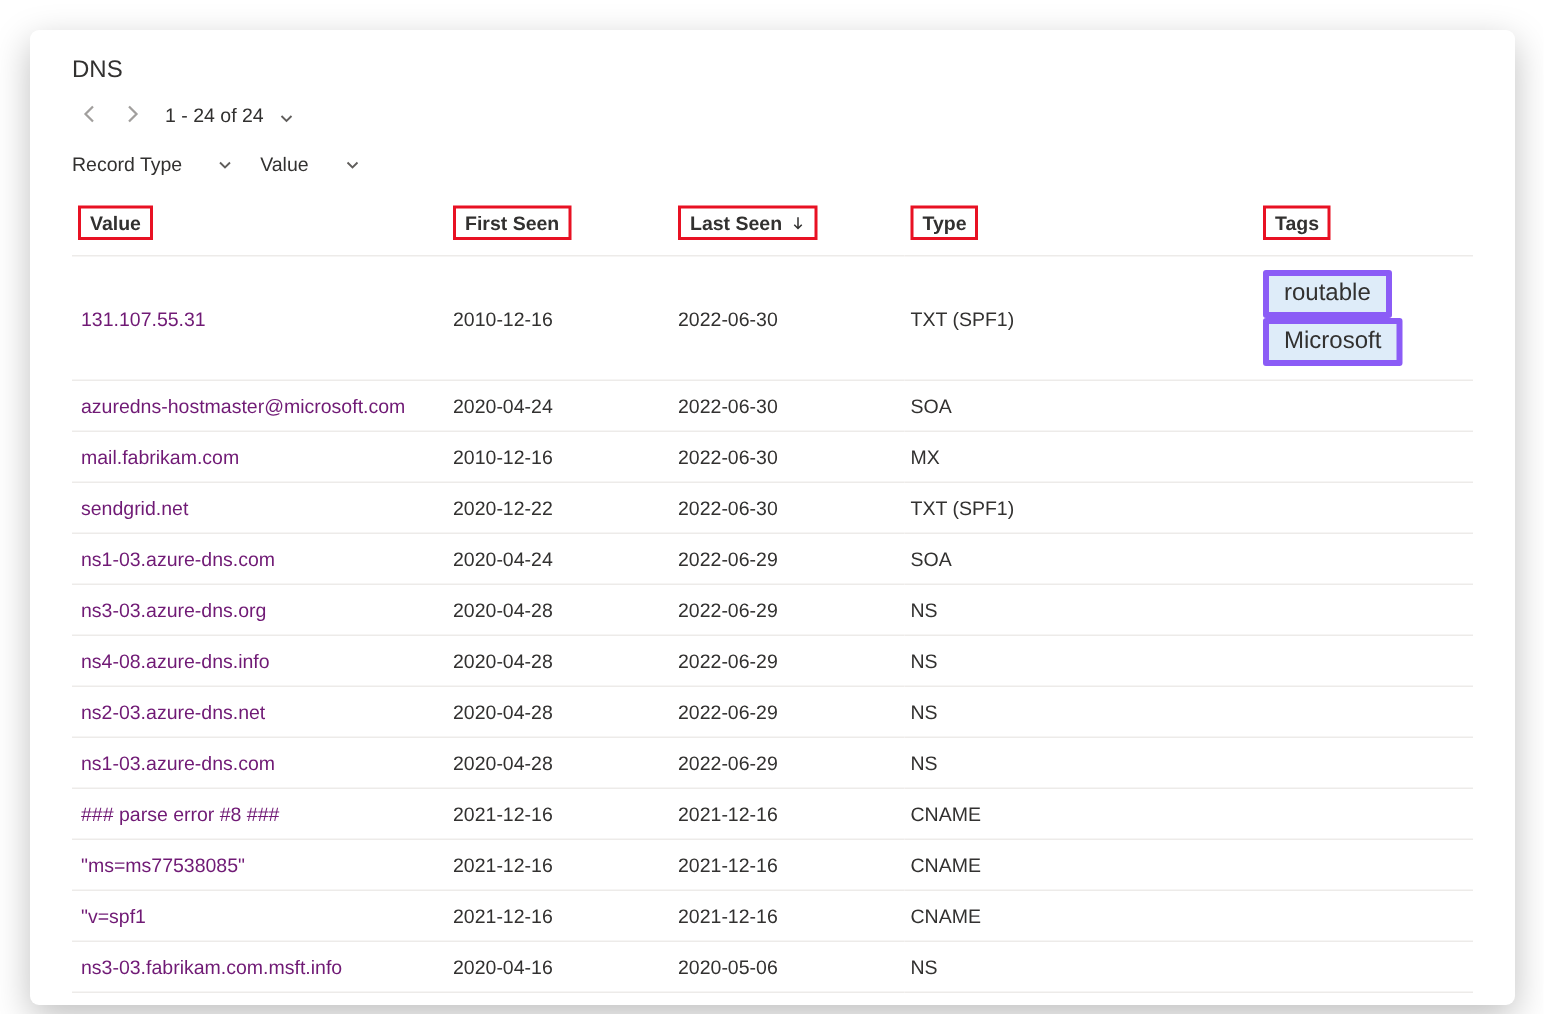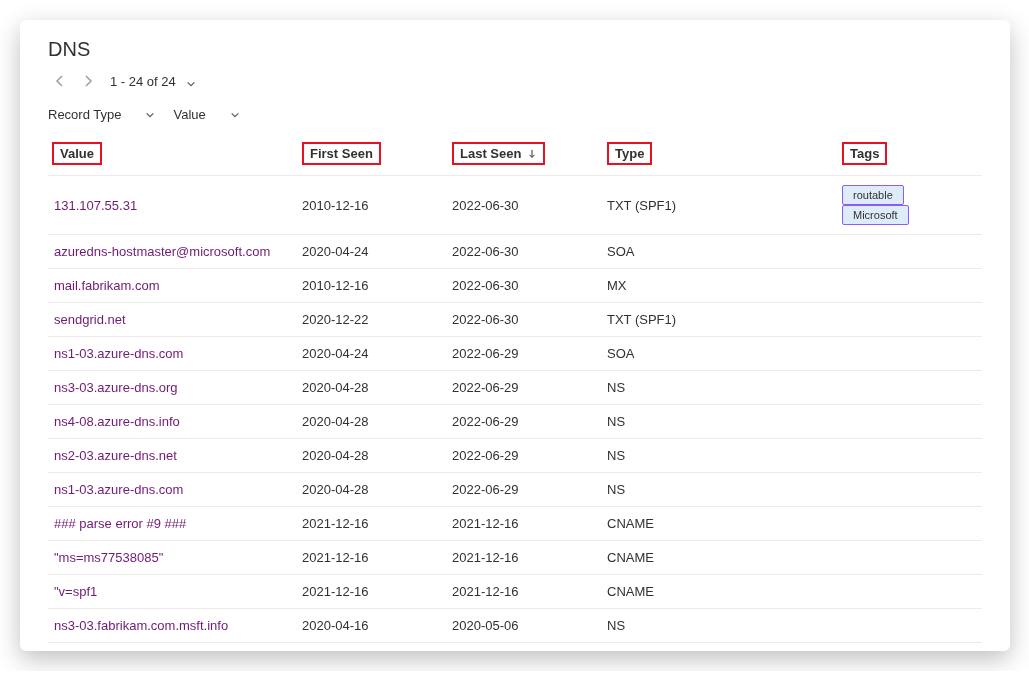--- a/index.html
+++ b/index.html
@@ -14,21 +14,21 @@
 }
 .panel {
   background: #fff;
   border-radius: 6px;
   box-shadow: 0 8px 24px rgba(0,0,0,0.25);
   padding: 18px 28px 8px 28px;
   width: 990px;
   margin: 0 auto;
 }
 .panel-title {
-  font-size: 20px;
+  font-size: 16px;
   font-weight: 400;
   color: #323130;
   margin-bottom: 8px;
 }
 .pager-row {
   display: flex;
   align-items: center;
   gap: 4px;
   margin-bottom: 14px;
 }
@@ -103,23 +103,23 @@
   color: #323130;
   vertical-align: middle;
 }
 .link {
   color: #701a75;
   cursor: pointer;
 }
 .tag {
   display: inline-block;
   background: #deecf9;
-  border: 1px solid #8b5cf6;
-  color: #323130;
-  font-size: 11px;
+  border: 4px solid #8b5cf6;
+  color: #323130;
+  font-size: 16px;
   padding: 3px 10px;
   border-radius: 2px;
   margin-right: 6px;
 }
 .col-value { width: 250px; padding-left: 6px;}
 .col-first { width: 150px; }
 .col-last  { width: 155px; }
 .col-type  { width: 235px; }
 .col-tags  { }
 </style>
@@ -255,21 +255,21 @@
           <td></td>
         </tr>
         <tr>
           <td class="col-value"><span class="link">ns1-03.azure-dns.com</span></td>
           <td>2020-04-28</td>
           <td>2022-06-29</td>
           <td>NS</td>
           <td></td>
         </tr>
         <tr>
-          <td class="col-value"><span class="link">### parse error #9 ###</span></td>
+          <td class="col-value"><span class="link">### parse error #8 ###</span></td>
           <td>2021-12-16</td>
           <td>2021-12-16</td>
           <td>CNAME</td>
           <td></td>
         </tr>
         <tr>
           <td class="col-value"><span class="link">"ms=ms77538085"</span></td>
           <td>2021-12-16</td>
           <td>2021-12-16</td>
           <td>CNAME</td>

